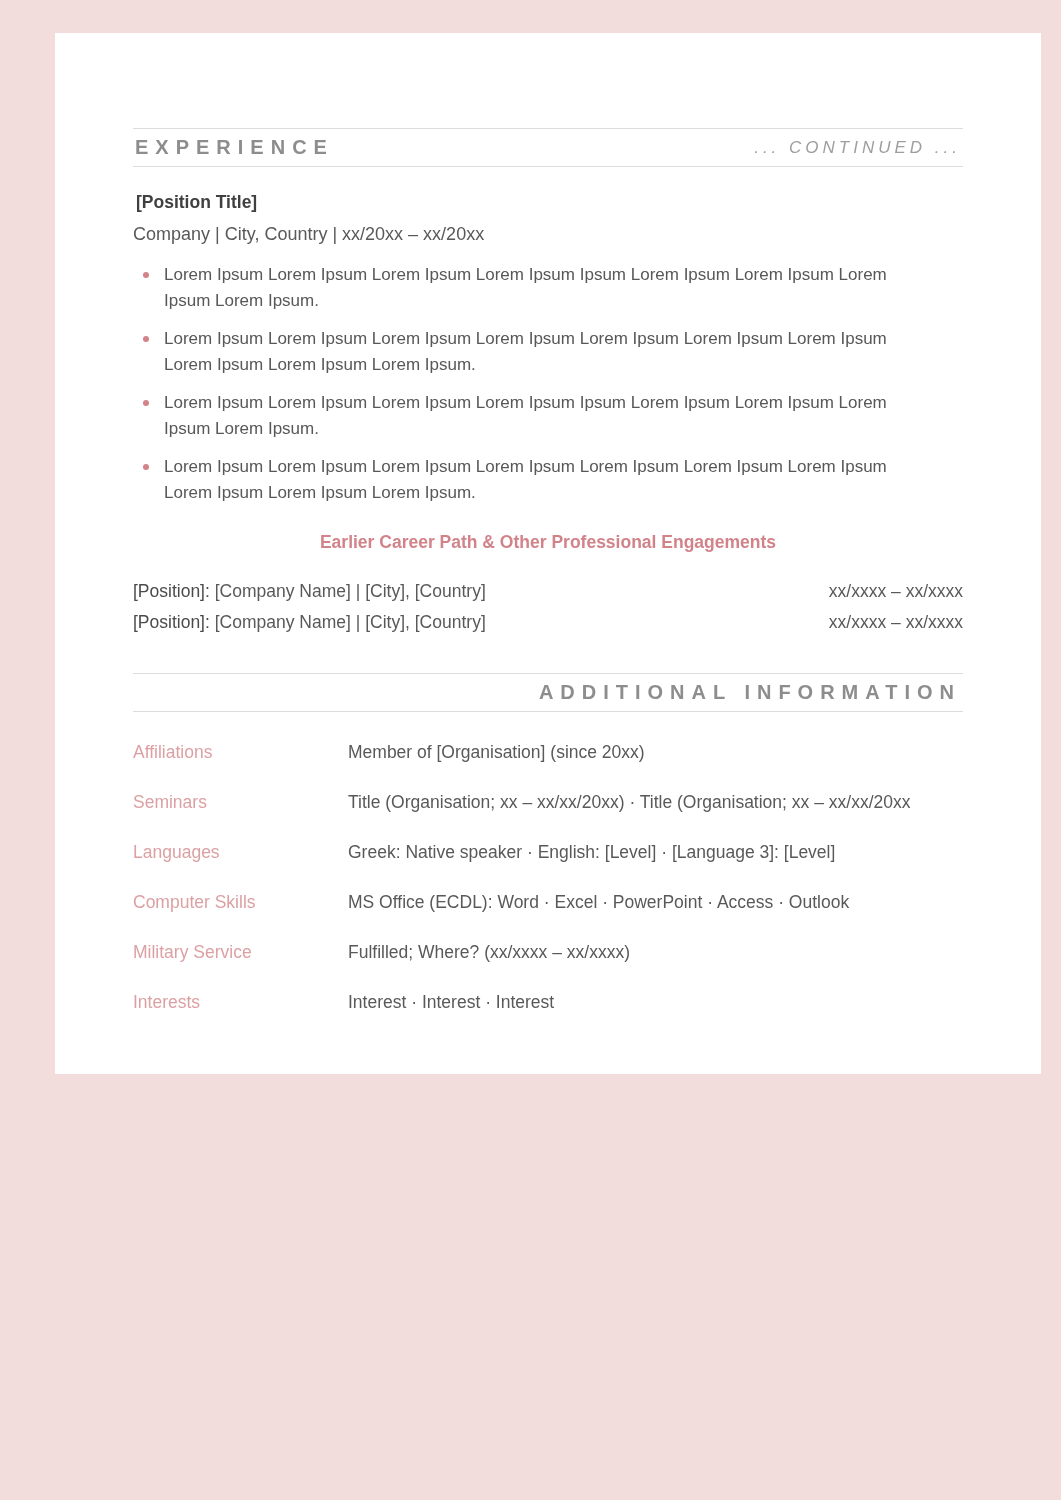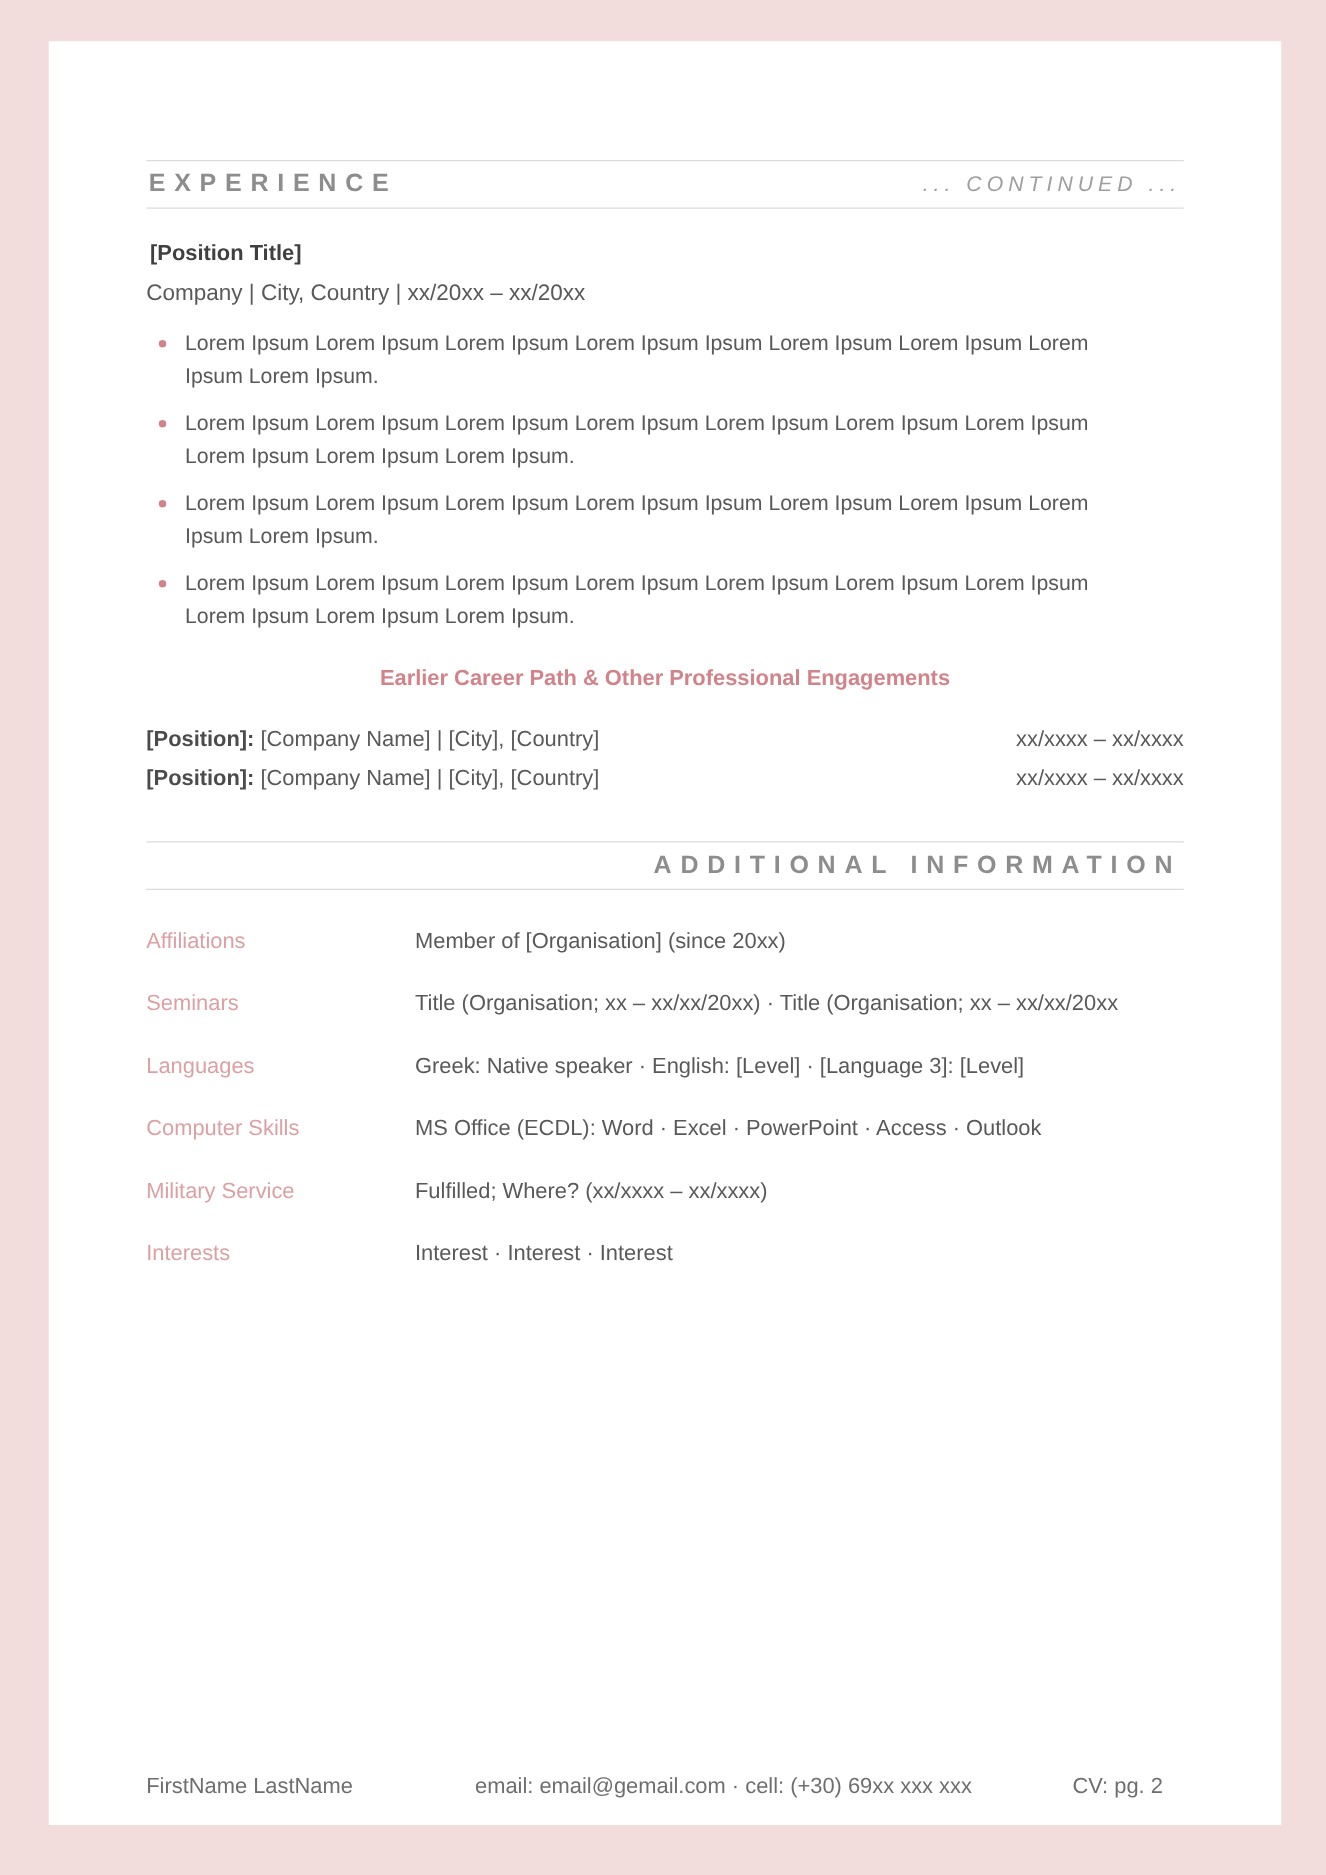--- a/index.html
+++ b/index.html
@@ -3,22 +3,22 @@
 <meta charset="utf-8">
 <style>
   html,body { margin:0; padding:0; }
   body {
     width:1061px; height:1500px;
     background:#f2dcdc;
     font-family:"Liberation Sans", sans-serif;
     position:relative;
   }
   .page {
-    position:absolute; left:39px; top:33px;
-    width:986px; height:1427px;
+    position:absolute; left:55px; top:33px;
+    width:986px; height:1041px;
     background:#ffffff;
   }
   .content { padding:95px 78px 0 78px; }
 
   
   .section-header {
     display:flex; justify-content:space-between; align-items:center;
     border-top:1px solid #dcdcdc; border-bottom:1px solid #dcdcdc;
     padding:7px 2px;
   }
@@ -52,21 +52,21 @@
   }
 
   .earlier-heading {
     text-align:center; color:#d2838a; font-weight:bold;
     font-size:17.5px; margin:26px 0 23px 0;
   }
   .earlier-row {
     display:flex; justify-content:space-between;
     font-size:17.5px; line-height:31px; color:#595959;
   }
-  .earlier-row .pos { font-weight:bold; color:#4b4b4b; }
+  .earlier-row .pos { font-weight:normal; color:#4b4b4b; }
   .earlier-row .dates { color:#595959; white-space:nowrap; }
 
   .additional-header { margin-top:35px;justify-content:flex-end; }
 
   .info-table { margin-top:25px; }
   .info-row { display:flex; margin-bottom:16px; font-size:17.5px; line-height:20px;margin-top:30px; }
   .info-label { width:215px; flex:none; color:#dca0a3; }
   .info-value { flex:1; color:#595959; }
 
   .footer {
@@ -154,18 +154,13 @@
         <span class="info-value">Fulfilled; Where? (xx/xxxx – xx/xxxx)</span>
       </div>
       <div class="info-row">
         <span class="info-label">Interests</span>
         <span class="info-value">Interest · Interest · Interest</span>
       </div>
     </div>
 
   </div>
 
-  <div class="footer">
-    <span class="f-name">FirstName LastName</span>
-    <span class="f-contact">email: email@gemail.com · cell: (+30) 69xx xxx xxx</span>
-    <span class="f-page">CV: pg. 2</span>
-  </div>
 </div>
 
 </body></html>

